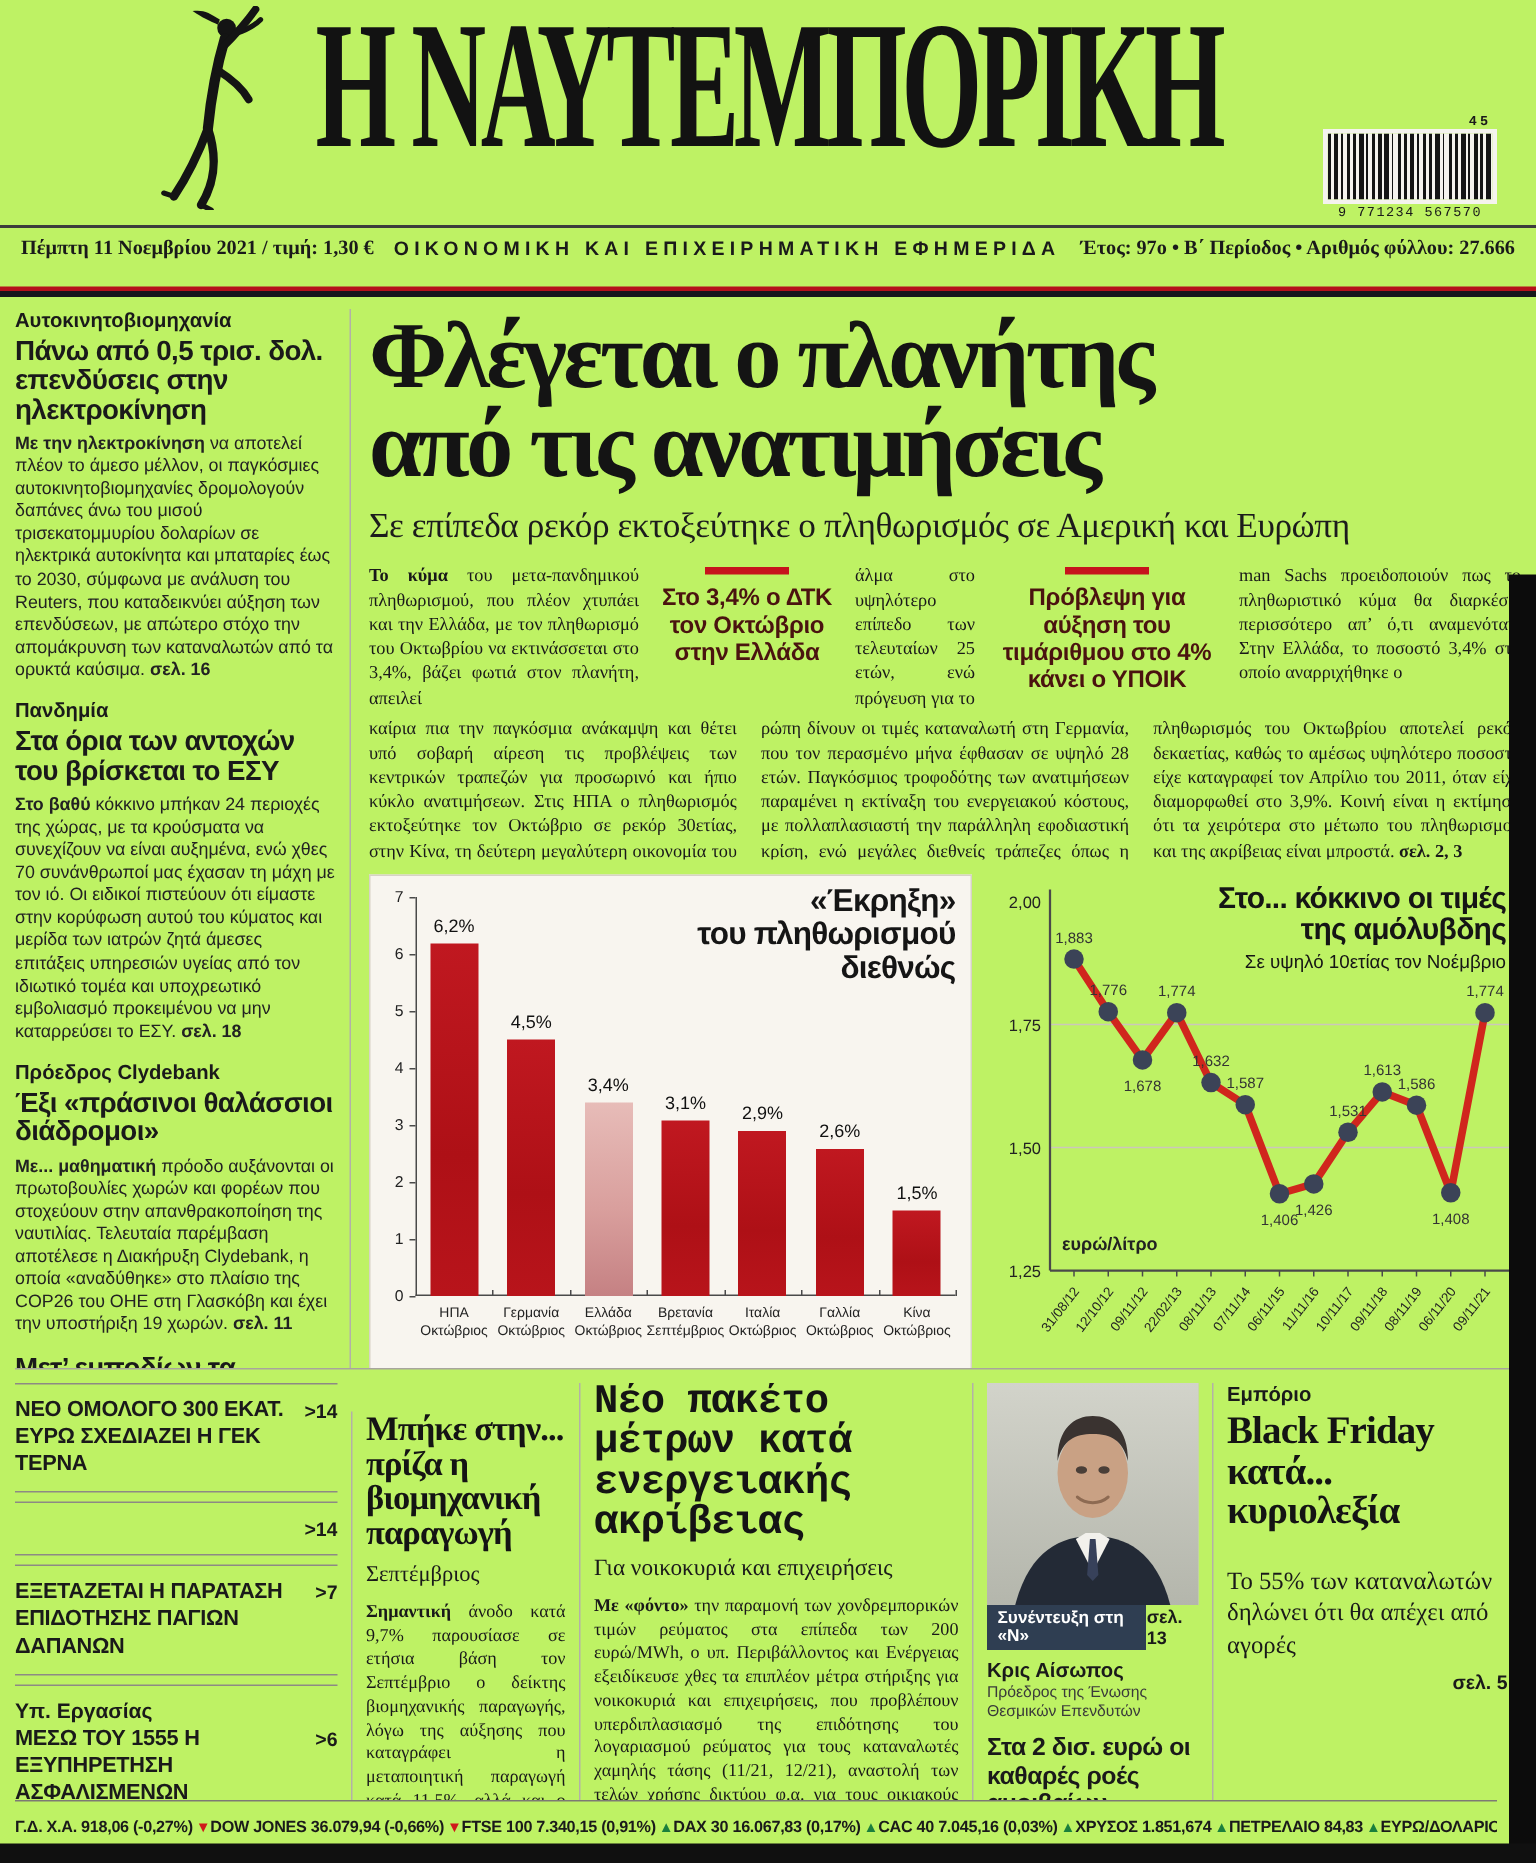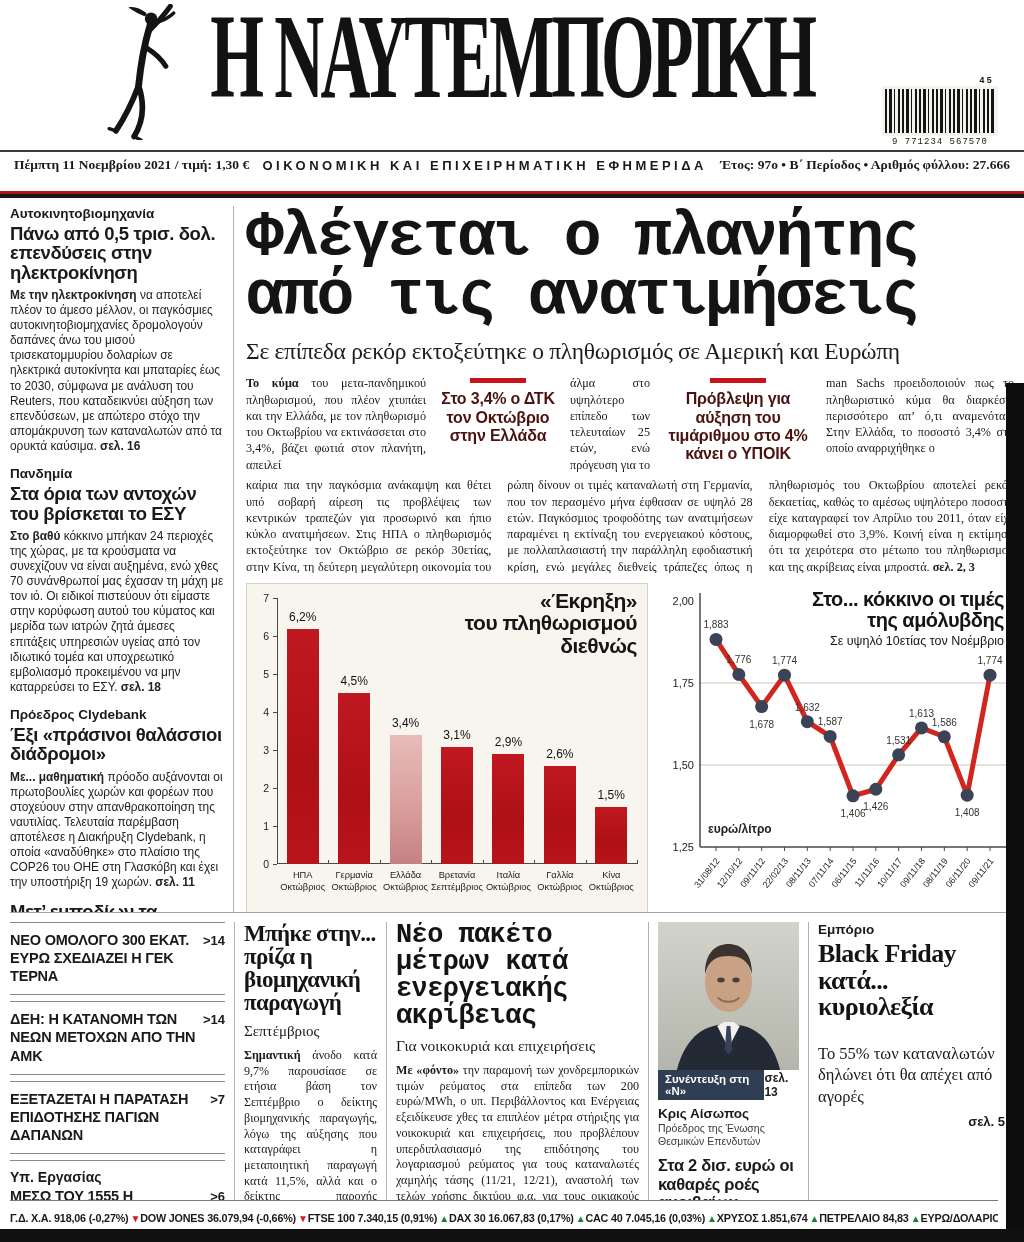--- a/index.html
+++ b/index.html
@@ -1,18 +1,18 @@
 <!DOCTYPE html>
 <html><head>
 <meta charset="utf-8">
 <style>
   * { margin:0; padding:0; box-sizing:border-box; }
   html,body { background:#e9e7e2; }
   body { font-family:"Liberation Sans", sans-serif; color:#1a1a1a; }
-  .page { position:relative; width:1024px; height:1242px; background:#ffffff; overflow:hidden; margin:0 auto; }
+  .page { position:relative; width:1024px; height:1242px; background:#bef264; overflow:hidden; margin:0 auto; }
 
   
   .mast-row { position:relative; height:150px; text-align:center; padding-top:14px; }
   .mast-title { display:inline-block; font-family:"Liberation Serif", serif; font-weight:700;
     font-size:96px; line-height:1; letter-spacing:-5px; color:#121212;
     transform:scale(0.72,1.26); transform-origin:center 70%; white-space:nowrap; }
   .hermes { position:absolute; left:106px; top:4px; width:72px; height:136px; }
   .barcode { position:absolute; right:26px; top:86px; width:116px; }
   .bc-issue { position:absolute; top:-10px; right:4px; font:700 9px "Liberation Mono", monospace; letter-spacing:2px; }
   .bc-bars { height:50px; background:repeating-linear-gradient(90deg,#141414 0 2px,#f5f3ee 2px 4px,#141414 4px 7px,#f5f3ee 7px 9px,#141414 9px 10px,#f5f3ee 10px 13px,#141414 13px 15px,#f5f3ee 15px 17px); border:3px solid #f5f3ee; outline:none; }
@@ -25,21 +25,21 @@
   
   .top-grid { display:flex; height:714px; padding:8px 10px 0 10px; overflow:hidden; }
   aside.sidebar { flex:0 0 224px; padding-right:9px; border-right:1px solid #b3b0a8; overflow:hidden; }
   .sb-art { margin-bottom:12px; }
   .sb-kick { font:700 13.5px/1.2 "Liberation Sans", sans-serif; margin-bottom:2px; }
   .sb-title { font:700 18.5px/1.04 "Liberation Sans", sans-serif; letter-spacing:-0.4px; margin-bottom:6px; }
   .sb-body { font:11.9px/1.27 "Liberation Sans", sans-serif; color:#222; }
   .sb-body b.pref { white-space:nowrap; }
 
   .lead-area { flex:1; padding-left:12px; overflow:hidden; }
-  .headline { font-family:Liberation Mono, monospace; font-weight:700; color:#141414;
+  .headline { font-family:Liberation Serif, serif; font-weight:700; color:#141414;
     font-size:63px; line-height:0.94; letter-spacing:-2.5px; margin:2px 0 12px; }
   .subhead { font-family:"Liberation Serif", serif; font-size:23.5px; letter-spacing:-0.3px; margin-bottom:10px; color:#1c1c1c; }
 
   .band-top { display:flex; gap:12px; height:100px; overflow:hidden; }
   .band-bot { display:flex; gap:16px; height:96px; overflow:hidden; margin-top:2px; }
   .btxt { font:12.2px/1.33 "Liberation Serif", serif; text-align:justify; color:#191919; overflow:hidden; }
   .band-top .t1 { flex:0 0 180px; }
   .band-top .t2 { flex:0 0 80px; }
   .band-top .t3 { flex:1; }
   .band-bot .c { flex:1; }
@@ -60,21 +60,21 @@
   .bc-el { position:absolute; }
   .bc-ylab { font:10.5px "Liberation Sans", sans-serif; color:#222; width:16px; text-align:right; }
   .bc-vlab { font:12px "Liberation Sans", sans-serif; color:#111; text-align:center; }
   .bc-cat { font:9.3px/1.25 "Liberation Sans", sans-serif; color:#222; text-align:center; }
 
   
   .bottom-grid { display:flex; height:288px; margin:0 10px; border-top:1px solid #a8a59d; padding-top:9px; overflow:hidden; }
   .bcol { padding:0 9px; overflow:hidden; }
   .bcol + .bcol { border-left:1px solid #b3b0a8; }
   .bcol.list { flex:0 0 224px; padding-left:0; }
-  .bcol.industry { flex:0 0 152px; }
+  .bcol.industry { flex:0 0 152px;margin-top:19px; }
   .bcol.energy { flex:0 0 262px; }
   .bcol.interv { flex:0 0 160px; }
   .bcol.commerce { flex:1; }
 
   .hl-item { border-top:1px solid #8d8a84; border-bottom:1px solid #8d8a84; padding:8px 0 9px; margin-bottom:6px; overflow:hidden; }
   .hl-kick { font:700 14px "Liberation Sans", sans-serif; margin-bottom:2px; }
   .hl-title { font:700 14.5px/1.18 "Liberation Sans", sans-serif; letter-spacing:-0.2px; }
   .hl-page { float:right; font:700 13px "Liberation Sans", sans-serif; margin-top:2px; }
 
   .ser-title { font-family:"Liberation Serif", serif; font-weight:700; letter-spacing:-0.6px; color:#141414; }
@@ -324,21 +324,21 @@
               <text x="332" y="81.12799999999999" text-anchor="middle" font-size="10" font-family="Liberation Sans, sans-serif" fill="#333">1,774</text>
               <text x="336" y="278" text-anchor="end" font-size="9" font-family="Liberation Sans, sans-serif" fill="#222" transform="rotate(-52 336 278)">09/11/21</text>
             </svg><div class="chart-title lc-title">Στο... κόκκινο οι τιμές<br>της αμόλυβδης<div class="lc-sub">Σε υψηλό 10ετίας τον Νοέμβριο</div></div></div>
       </div>
     </section>
   </main>
 
   <div class="bottom-grid">
     <div class="bcol list" id="hl-list">
         <div class="hl-item"><span class="hl-page">&gt;14</span><span class="hl-title">ΝΕΟ ΟΜΟΛΟΓΟ 300 ΕΚΑΤ. ΕΥΡΩ ΣΧΕΔΙΑΖΕΙ Η ΓΕΚ ΤΕΡΝΑ</span></div>
-        <div class="hl-item"><span class="hl-page">&gt;14</span><span class="hl-title">ΔΕΗ: Η ΚΑΤΑΝΟΜΗ ΤΩΝ ΝΕΩΝ ΜΕΤΟΧΩΝ ΑΠΟ ΤΗΝ ΑΜΚ</span></div>
+        <div class="hl-item"><span class="hl-page">&gt;14</span></div>
         <div class="hl-item"><span class="hl-page">&gt;7</span><span class="hl-title">ΕΞΕΤΑΖΕΤΑΙ Η ΠΑΡΑΤΑΣΗ ΕΠΙΔΟΤΗΣΗΣ ΠΑΓΙΩΝ ΔΑΠΑΝΩΝ</span></div>
         <div class="hl-item"><div class="hl-kick">Υπ. Εργασίας</div><span class="hl-page">&gt;6</span><span class="hl-title">ΜΕΣΩ ΤΟΥ 1555 Η ΕΞΥΠΗΡΕΤΗΣΗ ΑΣΦΑΛΙΣΜΕΝΩΝ</span></div>
       </div>
 
     <article class="bcol industry">
       <h3 class="ser-title">Μπήκε στην... πρίζα η βιομηχανική παραγωγή</h3>
       <div class="ser-kick">Σεπτέμβριος</div>
       <p class="ser-body"><b>Σημαντική</b> <span>άνοδο κατά 9,7% παρουσίασε σε ετήσια βάση τον Σεπτέμβριο ο δείκτης βιομηχανικής παραγωγής, λόγω της αύξησης που καταγράφει η μεταποιητική παραγωγή κατά 11,5%, αλλά και ο δείκτης παροχής ηλεκτρικού ρεύματος κατά 5,8%.</span> </p>
     </article>
 

